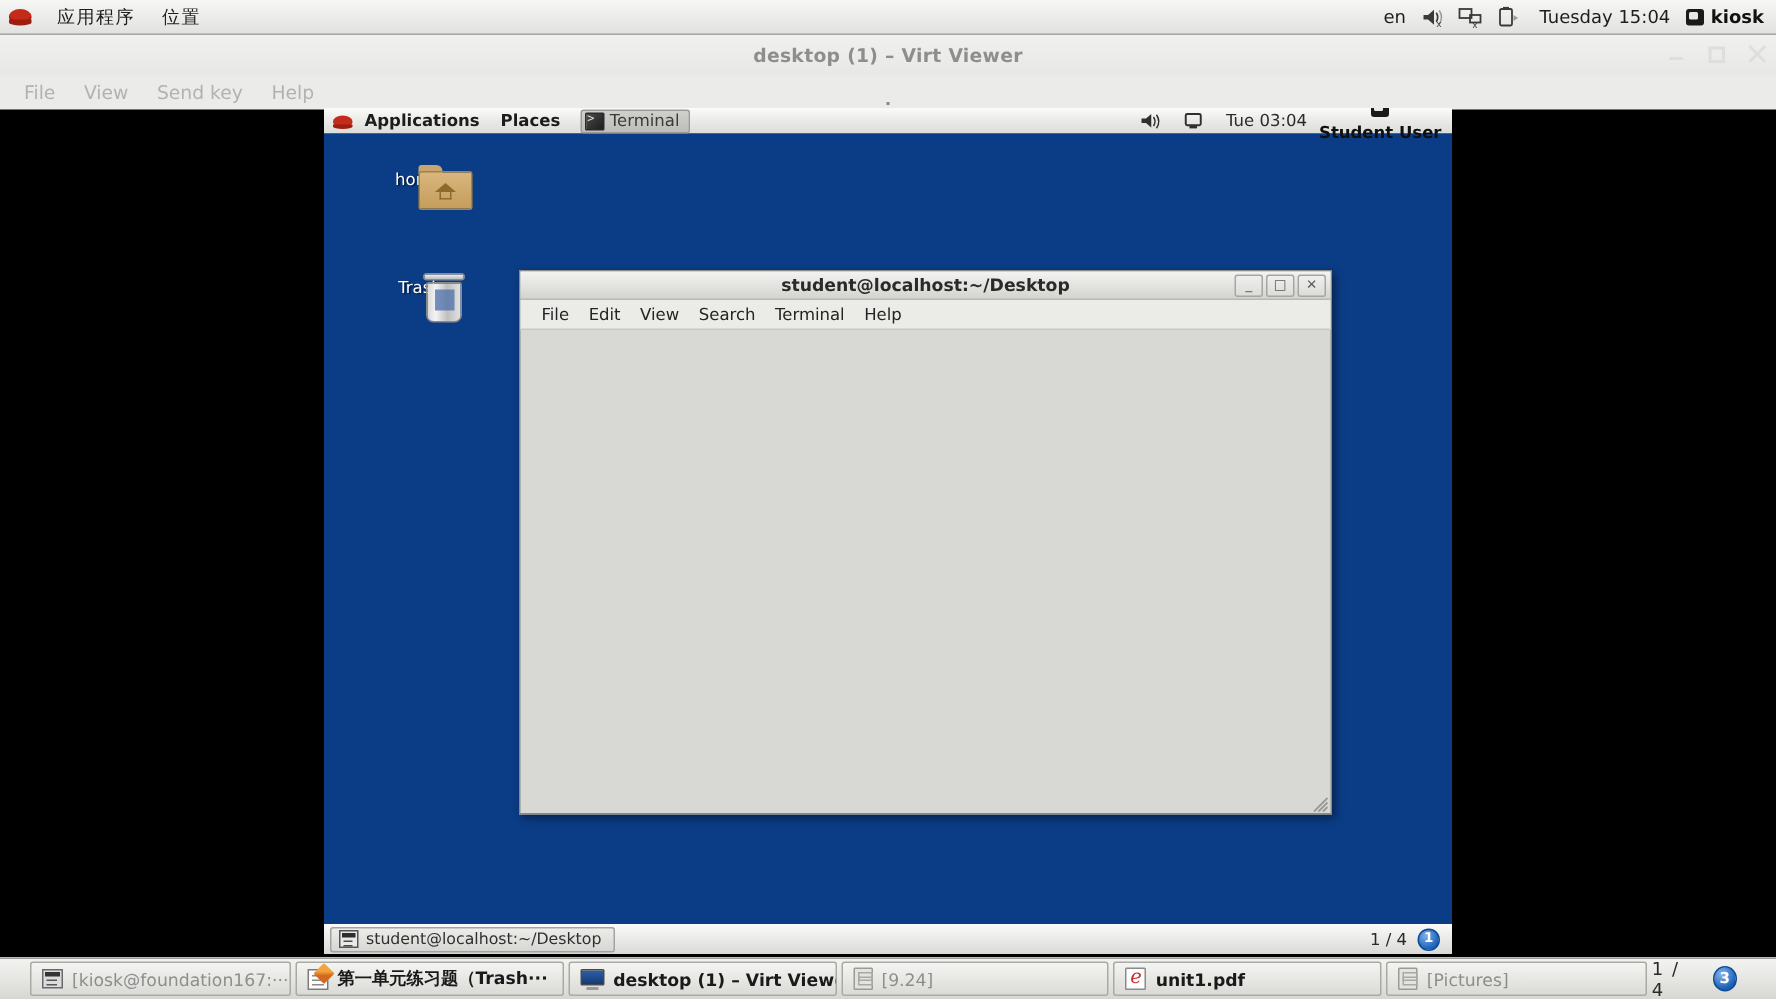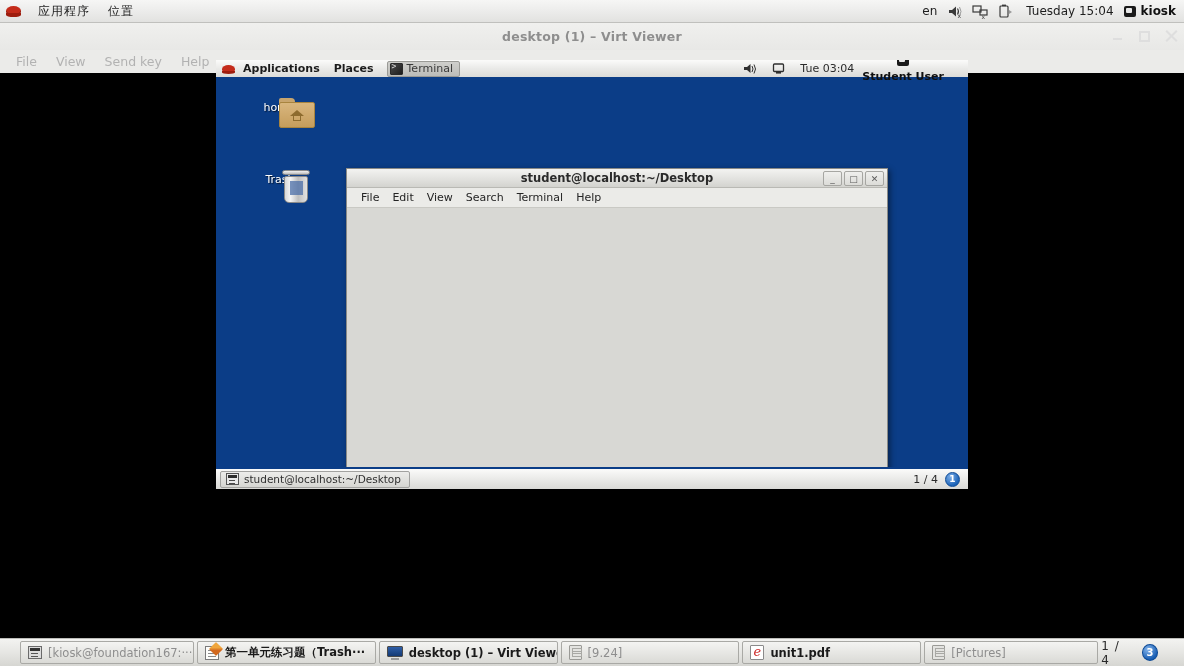--- a/index.html
+++ b/index.html
@@ -75,21 +75,21 @@
   }
   .vv-menu .mi {
     font-size: 12.5px; color: #b2b2b2; padding: 2px 8px;
   }
   .dot-artifact {
     position: absolute; left: 591px; top: 68px; width: 2px; height: 2px; background: #888;
   }
 
   
   .vm {
-    position: absolute; left: 216px; top: 60px; width: 752px; height: 429px;
+    position: absolute; left: 216px; top: 72px; width: 752px; height: 564px;
     background: #0b3d87;
     overflow: hidden;
   }
   
   .vm-panel {
     position: absolute; left: 0; top: 0; width: 752px; height: 19px;
     background: linear-gradient(to bottom, #fbfbfa 0%, #e9e9e7 52%, #dcdcd9 100%);
     border-bottom: 2px solid #0b3d87;
     display: flex; align-items: center;
   }
@@ -109,21 +109,21 @@
   .win-task .lbl { font-size: 11px; color: #3a3a3a; font-weight: 400; }
   .term-ico-sm {
     width: 13px; height: 12px; background: linear-gradient(135deg,#4a4a4a,#1d1d1d);
     border: 1px solid #2a2a2a; border-radius: 1px; position: relative;
   }
   .term-ico-sm::after {
     content: ">"; position: absolute; left: 1px; top: -2px; font-size: 8px; color: #dcdcdc;
     font-family: "DejaVu Sans Mono", monospace;
   }
 
-  .vm-panel .right { margin-left: auto; display: flex; align-items: center; padding-right: 24px; gap: 3px; }
+  .vm-panel .right { margin-left: auto; display: flex; align-items: center; padding-right: 7px; gap: 3px; }
   .vm-clock { font-size: 11px; color: #2b2b2b; padding: 0 5px; }
   .vm-user { font-size: 11px; font-weight: 700; color: #101010; display: flex; align-items: center; gap: 4px; flex-direction: column; }
 
   
   .dicon { position: absolute; width: 70px; text-align: center; }
   .dicon .cap {
     font-size: 11px; color: #ffffff; margin-top: 3px;
     text-shadow: 1px 1px 1px rgba(0,0,0,.7);
   }
   .home-ico { width: 36px; height: 30px; margin: 0 auto; position: relative; }

